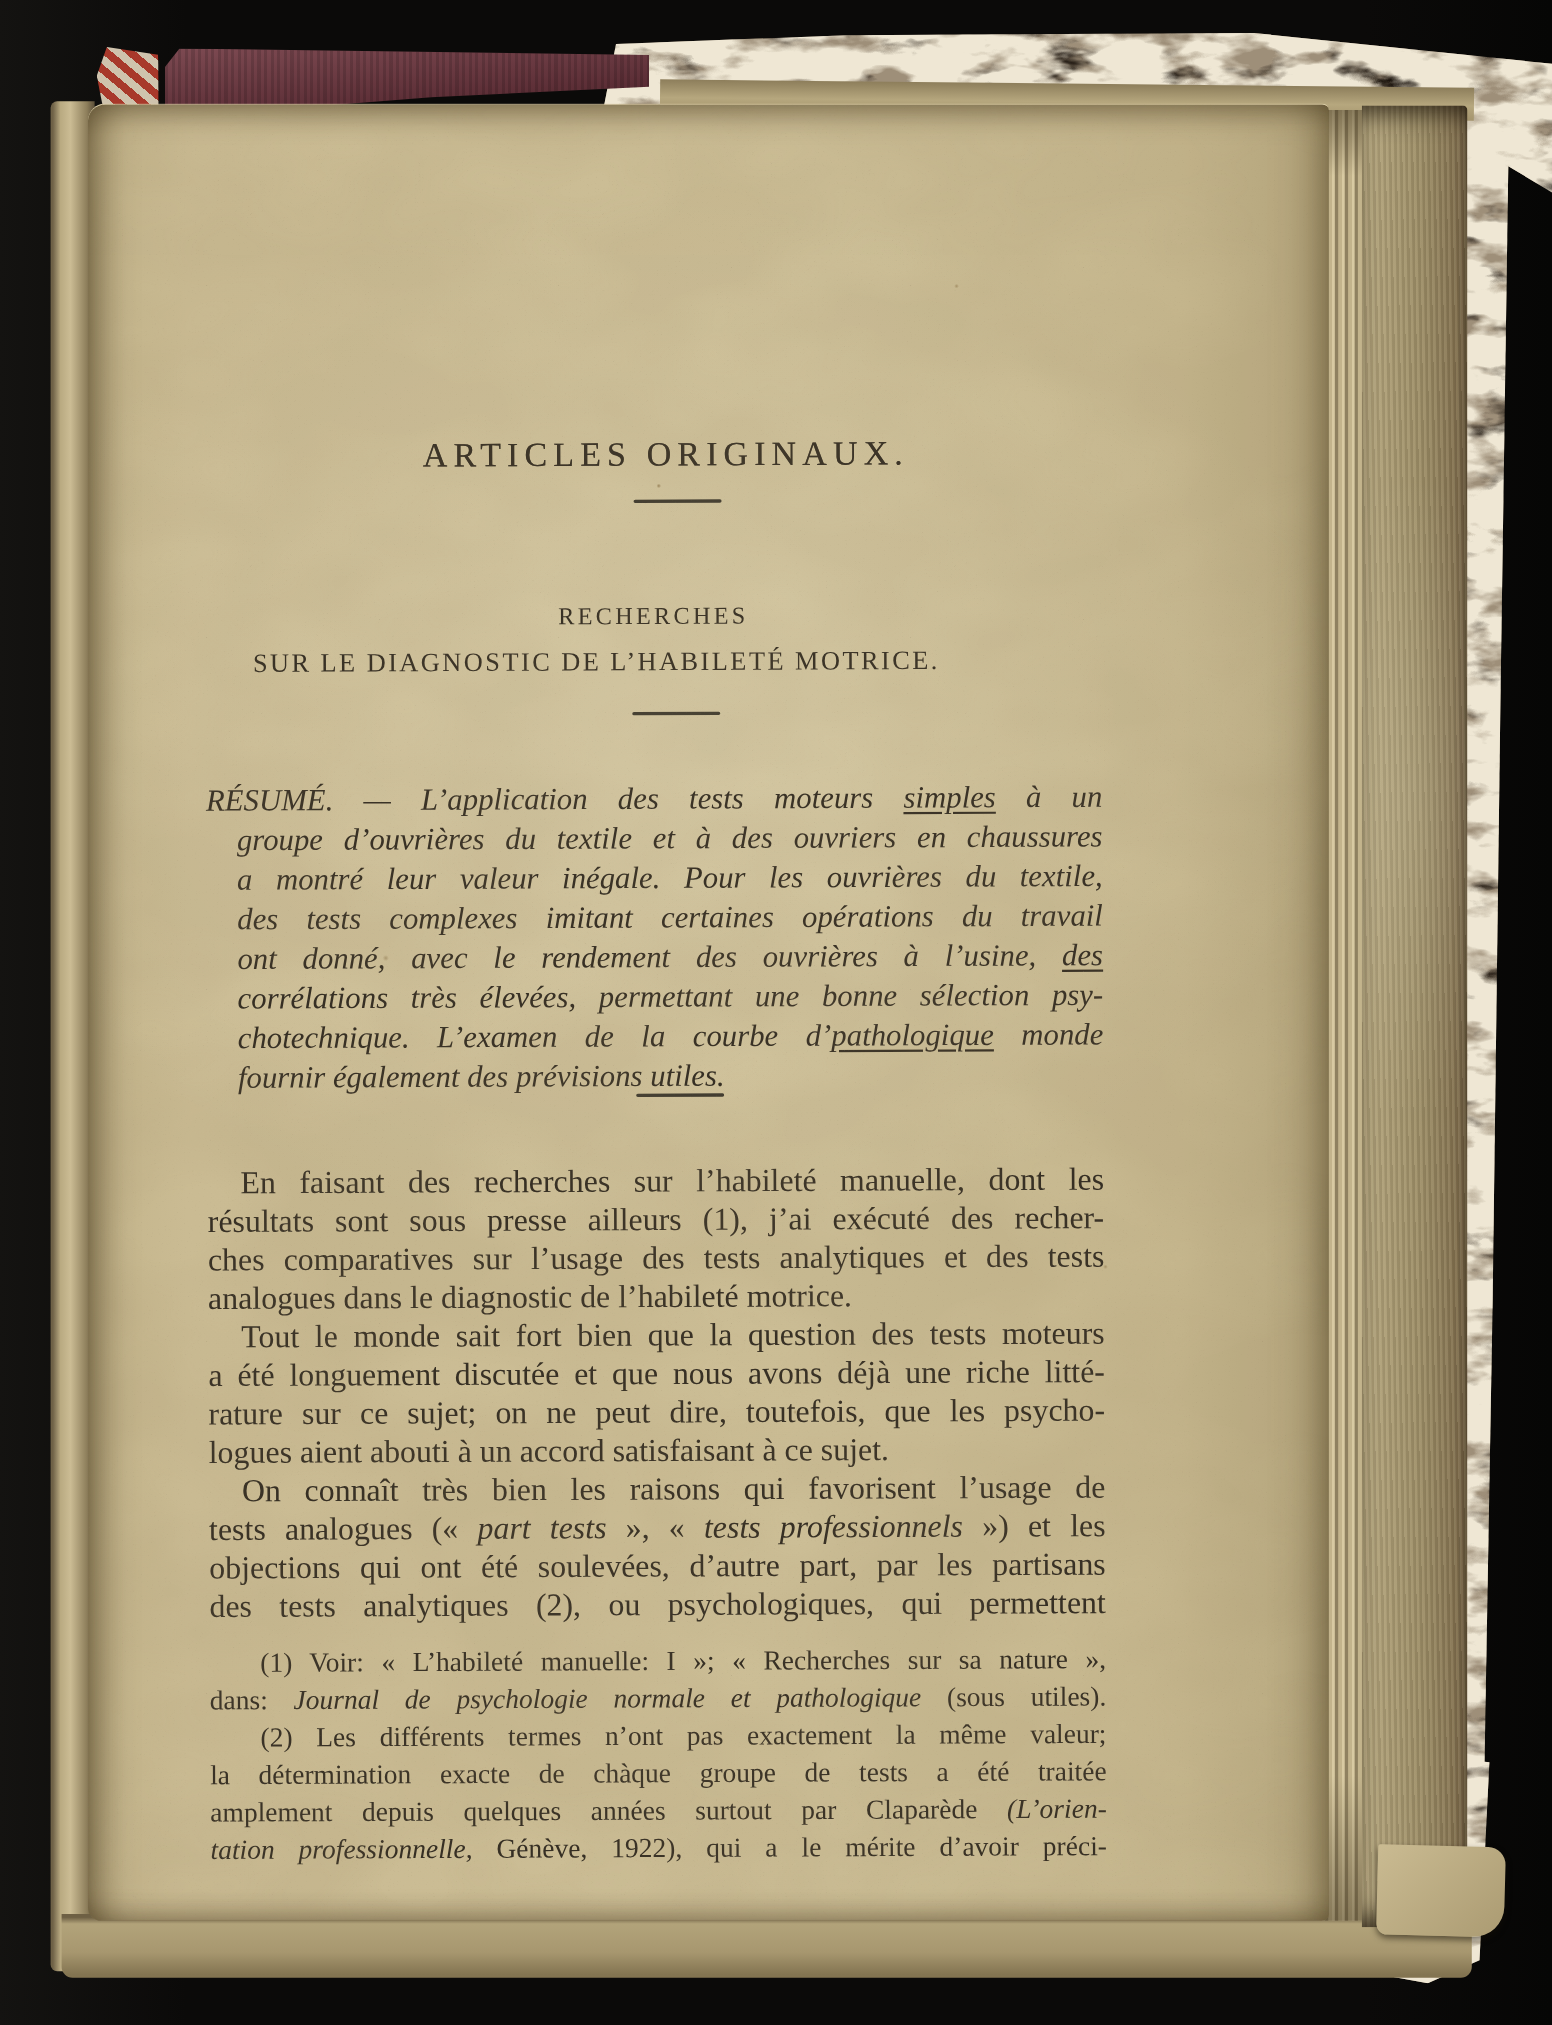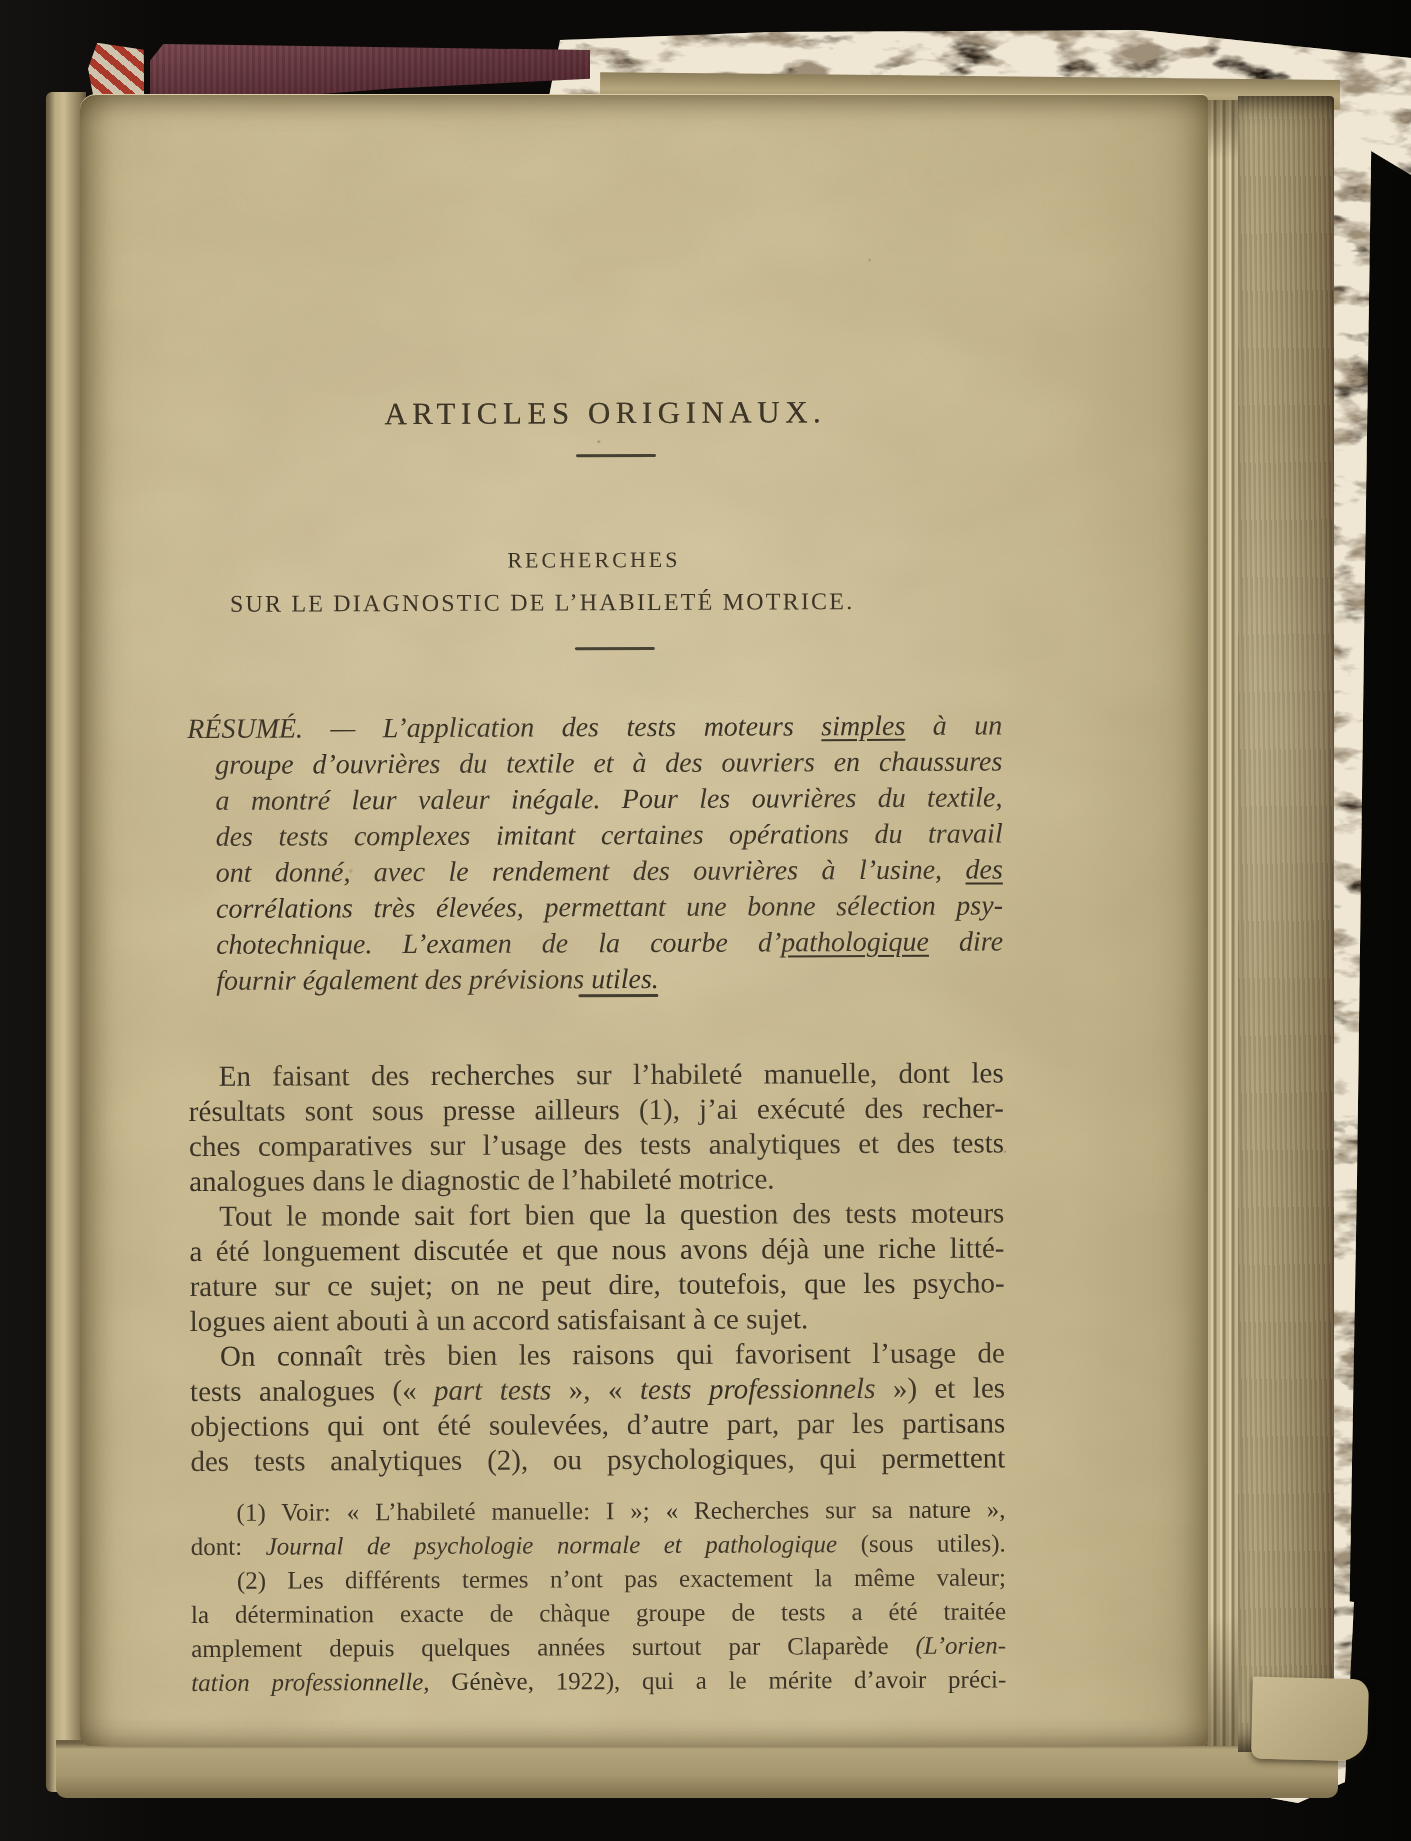--- a/index.html
+++ b/index.html
@@ -155,41 +155,41 @@
       <div class="h1">RECHERCHES</div>
       <div class="h2">SUR LE DIAGNOSTIC DE L’HABILETÉ MOTRICE.</div>
       <div class="rule rule2"></div>
       <div class="resume">
           <div class="line j"><span>RÉSUMÉ. — L’application des tests moteurs </span><span class="un">simples</span><span> à un</span></div>
           <div class="line j" style="padding-left: 28px;"><span>groupe d’ouvrières du textile et à des ouvriers en chaussures</span></div>
           <div class="line j" style="padding-left: 28px;"><span>a montré leur valeur inégale. Pour les ouvrières du textile,</span></div>
           <div class="line j" style="padding-left: 28px;"><span>des tests complexes imitant certaines opérations du travail</span></div>
           <div class="line j" style="padding-left: 28px;"><span>ont donné, avec le rendement des ouvrières à l’usine, </span><span class="un">des</span></div>
           <div class="line j" style="padding-left: 28px;"><span>corrélations très élevées, permettant une bonne sélection psy-</span></div>
-          <div class="line j" style="padding-left: 28px;"><span>chotechnique. L’examen de la courbe d’</span><span class="un">pathologique</span><span> dire</span></div>
+          <div class="line j" style="padding-left: 28px;"><span>chotechnique. L’examen de la courbe d’</span><span class="un">pathologique</span><span> monde</span></div>
           <div class="line l" style="padding-left: 28px;"><span>fournir également des prévisions utiles.</span></div>
         </div>
       <div class="rule rule3"></div>
       <div class="bodytext">
           <div class="line j" style="padding-left: 30px;"><span>En faisant des recherches sur l’habileté manuelle, dont les</span></div>
           <div class="line j"><span>résultats sont sous presse ailleurs (1), j’ai exécuté des recher-</span></div>
           <div class="line j"><span>ches comparatives sur l’usage des tests analytiques et des tests</span></div>
           <div class="line l"><span>analogues dans le diagnostic de l’habileté motrice.</span></div>
           <div class="line j" style="padding-left: 30px;"><span>Tout le monde sait fort bien que la question des tests moteurs</span></div>
           <div class="line j"><span>a été longuement discutée et que nous avons déjà une riche litté-</span></div>
           <div class="line j"><span>rature sur ce sujet; on ne peut dire, toutefois, que les psycho-</span></div>
           <div class="line l"><span>logues aient abouti à un accord satisfaisant à ce sujet.</span></div>
           <div class="line j" style="padding-left: 30px;"><span>On connaît très bien les raisons qui favorisent l’usage de</span></div>
           <div class="line j"><span>tests analogues (« </span><span class="it">part tests</span><span> », « </span><span class="it">tests professionnels</span><span> ») et les</span></div>
           <div class="line j"><span>objections qui ont été soulevées, d’autre part, par les partisans</span></div>
           <div class="line j"><span>des tests analytiques (2), ou psychologiques, qui permettent</span></div>
         </div>
       <div class="footnotes">
           <div class="line j" style="padding-left: 46px;"><span>(1) Voir: « L’habileté manuelle: I »; « Recherches sur sa nature »,</span></div>
-          <div class="line j"><span>dont: </span><span class="it">Journal de psychologie normale et pathologique</span><span> (sous utiles).</span></div>
+          <div class="line j"><span>dans: </span><span class="it">Journal de psychologie normale et pathologique</span><span> (sous utiles).</span></div>
           <div class="line j" style="padding-left: 46px;"><span>(2) Les différents termes n’ont pas exactement la même valeur;</span></div>
           <div class="line j"><span>la détermination exacte de chàque groupe de tests a été traitée</span></div>
           <div class="line j"><span>amplement depuis quelques années surtout par Claparède </span><span class="it">(L’orien-</span></div>
           <div class="line j"><span class="it">tation professionnelle,</span><span> Génève, 1922), qui a le mérite d’avoir préci-</span></div>
         </div>
     </div>
     <svg class="grain" width="100%" height="100%" preserveAspectRatio="none">
       <rect width="100%" height="100%" filter="url(#grainF)" opacity="0.22"></rect>
       <rect width="100%" height="100%" filter="url(#stainF)" opacity="0.10"></rect>
     </svg>

